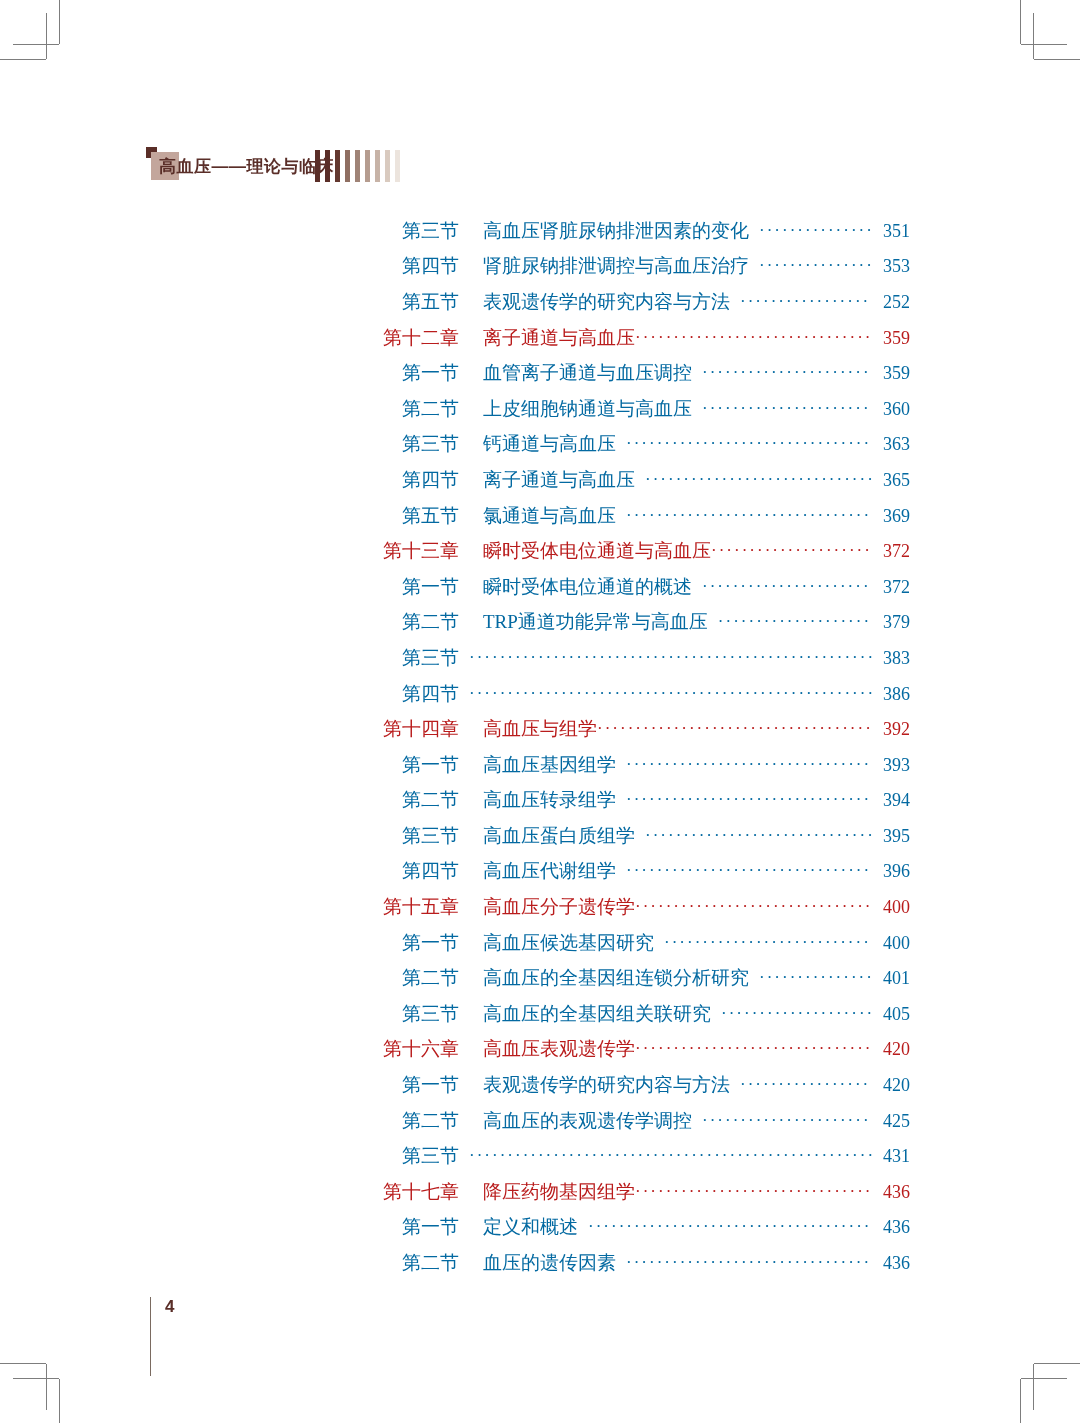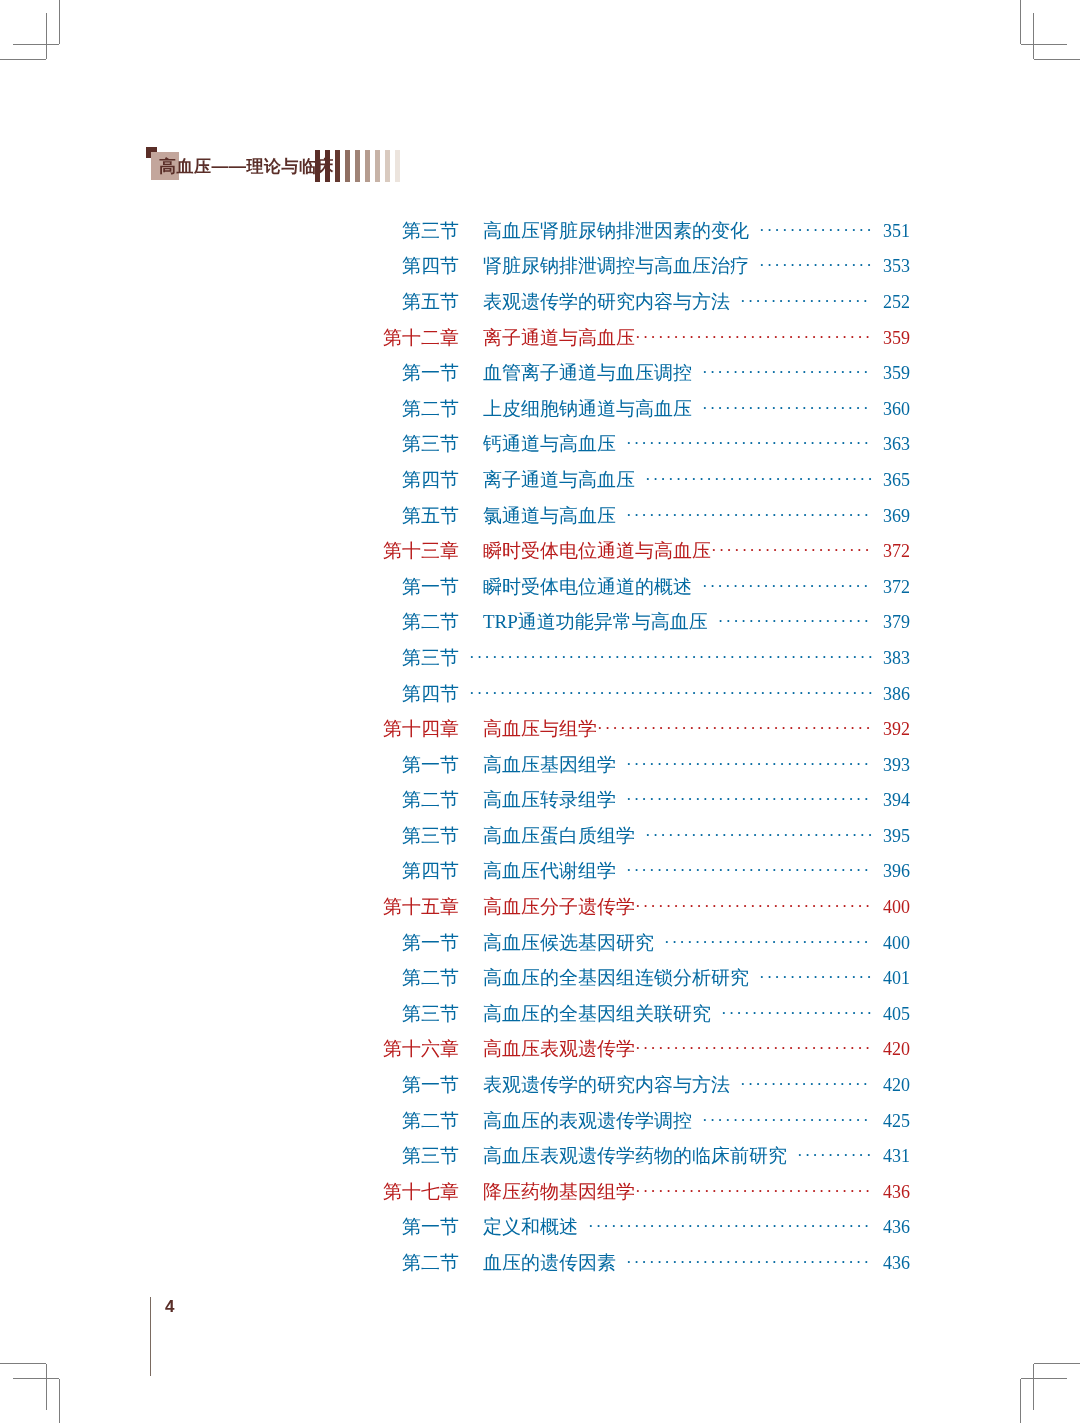--- a/index.html
+++ b/index.html
@@ -248,21 +248,20 @@
         <span class="page-num">420</span>
       </div>
       <div class="toc-row section">
         <span class="toc-label">第二节</span>
         <span class="toc-title">高血压的表观遗传学调控</span>
         <span class="leader">································································································································································</span>
         <span class="page-num">425</span>
       </div>
       <div class="toc-row section">
         <span class="toc-label">第三节</span>
-        <span class="toc-title">高血压表观遗传学药物的临床前研究</span>
         <span class="leader">································································································································································</span>
         <span class="page-num">431</span>
       </div>
       <div class="toc-row chapter">
         <span class="toc-label">第十七章</span>
         <span class="toc-title">降压药物基因组学</span>
         <span class="leader">································································································································································</span>
         <span class="page-num">436</span>
       </div>
       <div class="toc-row section">

